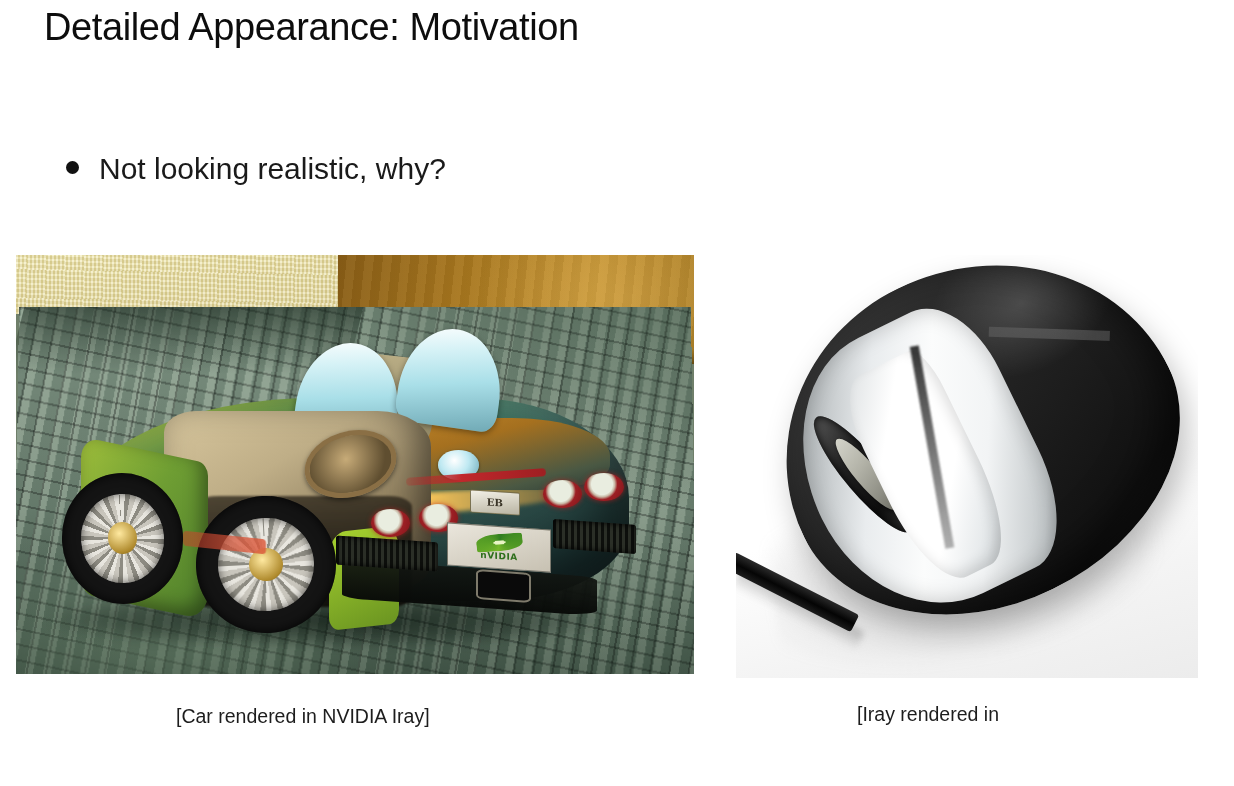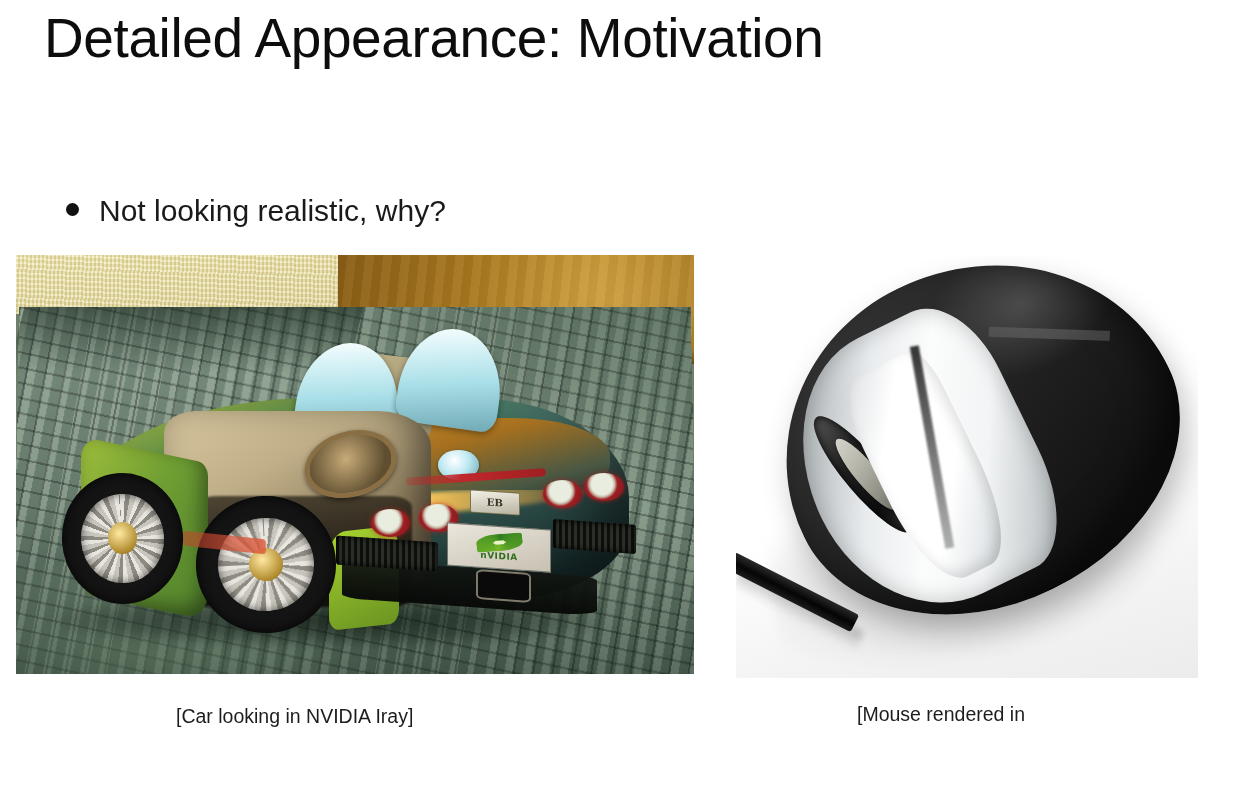--- a/index.html
+++ b/index.html
@@ -13,21 +13,21 @@
     overflow: hidden;
     font-family: "Liberation Sans", sans-serif;
     color: #161616;
     -webkit-font-smoothing: antialiased;
   }
 
   
   #slide-title {
     position: absolute;
     left: 44px; top: 6px;
-    font-size: 55px;
+    font-size: 38px;
     font-weight: 300;
     letter-spacing: -0.4px;
     color: #0d0d0d;
     white-space: nowrap;
   }
 
   
   #bullet-row {
     position: absolute;
     left: 66px; top: 152px;
@@ -42,21 +42,20 @@
     flex: none;
     position: relative;
     top: -5px;
   }
   #bullet-text {
     font-size: 30px;
     font-weight: 300;
     color: #1a1a1a;
     letter-spacing: 0px;
     white-space: nowrap;
-    margin-top: 42px;
   }
 
   
   .figure { position: absolute; }
 
   #car-figure  { left: 16px;  top: 255px; width: 678px; height: 419px; }
   #mouse-figure{ left: 736px; top: 255px; width: 462px; height: 423px; }
 
   .fig-img {
     position: absolute; inset: 0;
@@ -462,35 +461,35 @@
       <div class="plate">
         <div class="nv-eye"></div>
         <div class="nv-text">nVIDIA</div>
       </div>
 
       <div class="exhaust"></div>
     </div>
   </div>
 </div>
 
-<div class="caption" id="car-caption">[Car looking in NVIDIA Iray]</div>
+<div class="caption" id="car-caption">[Car rendered in NVIDIA Iray]</div>
 
 <div class="figure" id="mouse-figure">
   <div class="fig-img" id="mouse-img">
     <div class="mouse-shadow"></div>
     <div class="mouse-cable-shadow"></div>
     <div class="mouse-cable"></div>
     <div class="mouse-body">
       <div class="mouse-rear-seam"></div>
       <div class="mouse-silver">
         <div class="mouse-wheel-well">
           <div class="mouse-wheel"></div>
         </div>
         <div class="mouse-btn-left"></div>
         <div class="mouse-btn-seam"></div>
       </div>
     </div>
   </div>
 </div>
 
 <div class="caption" id="mouse-caption">
-  <div>[Mouse rendered in</div>
+  <div>[Iray rendered in</div>
 </div>
 
 </body></html>

